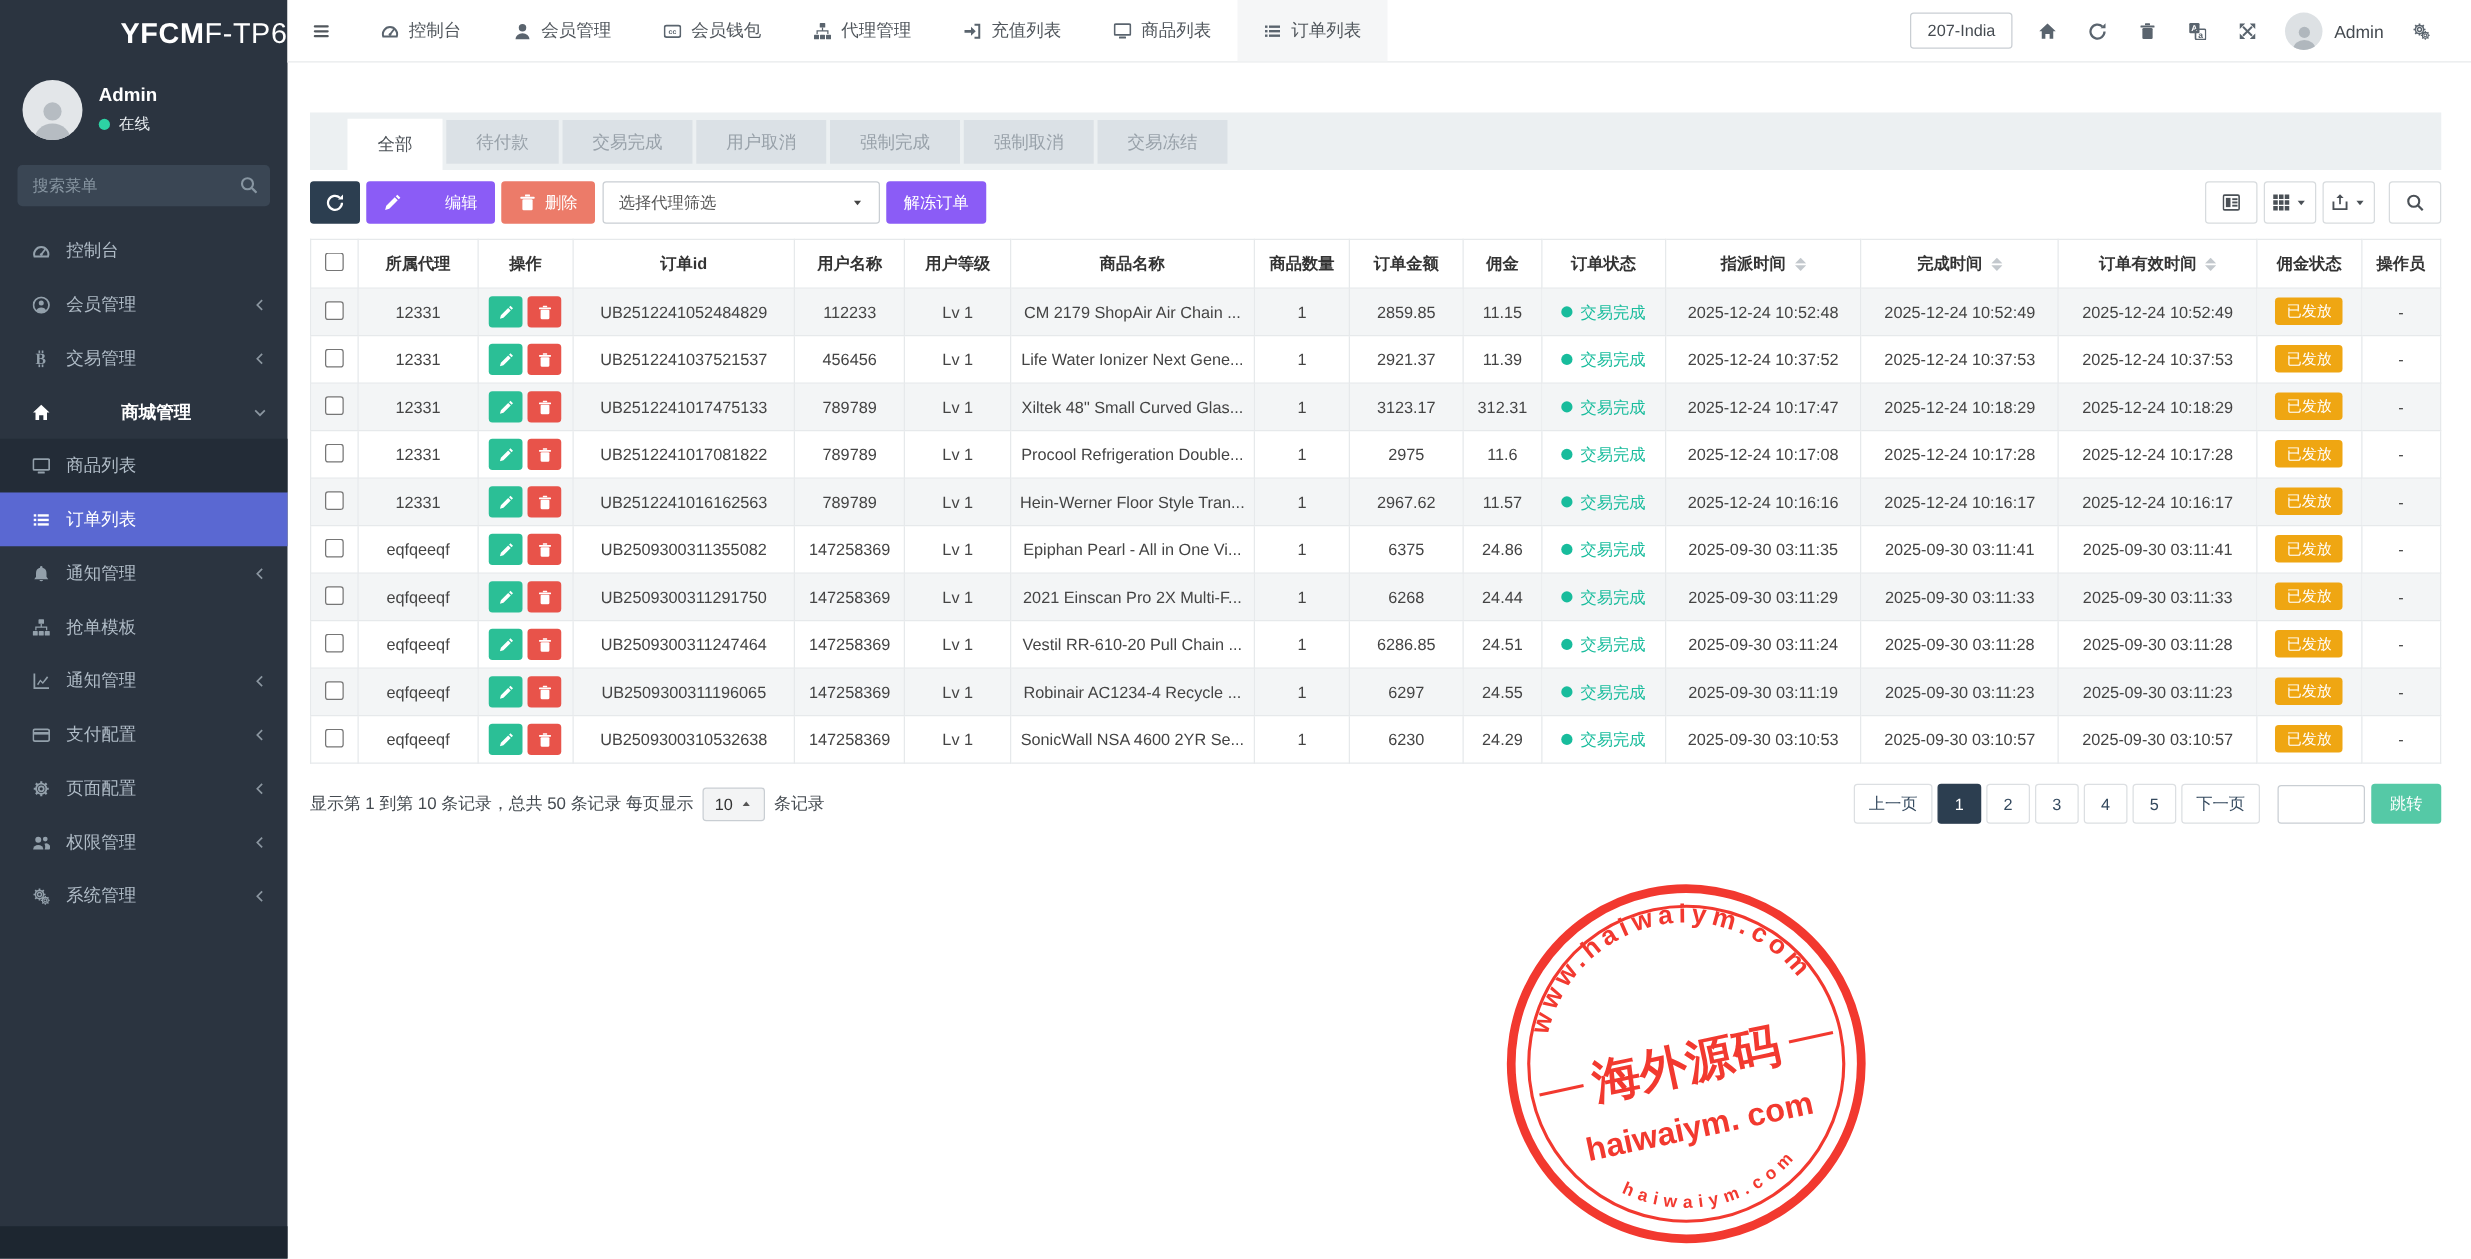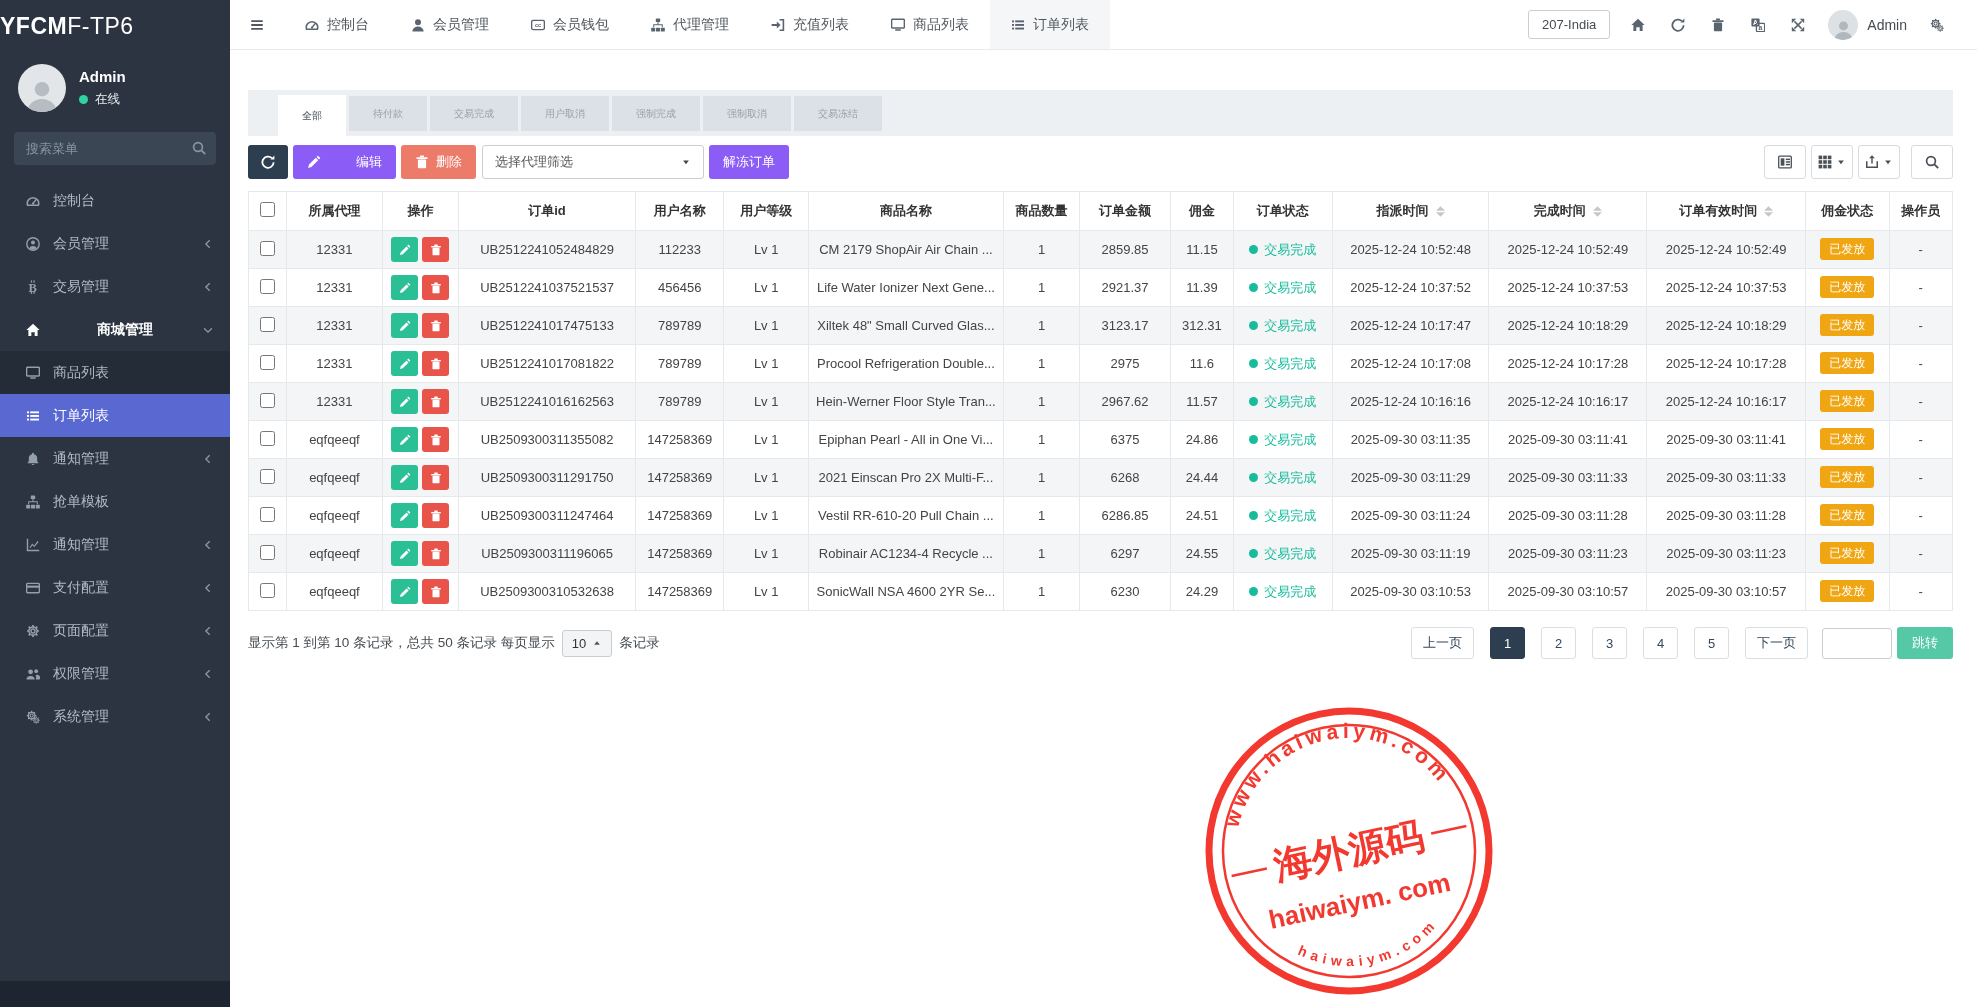--- a/index.html
+++ b/index.html
@@ -2,21 +2,21 @@
 <html><head>
 <meta charset="utf-8">
 <style>
   * { box-sizing: border-box; margin: 0; padding: 0; }
   html, body { width: 1977px; height: 1007px; overflow: hidden;
     font-family: "Liberation Sans", "DejaVu Sans", sans-serif; background: #fff; }
   .app { display: flex; width: 100%; height: 100%; position: relative; }
 
   
   .sidebar { width: 230px; height: 100%; background: #2b3440; flex: 0 0 230px; position: relative; }
-  .logo { height: 52px; line-height: 52px; text-align: left; color: #fff; font-size: 23px; letter-spacing: .5px; }
+  .logo { height: 52px; line-height: 52px; text-align: right; color: #fff; font-size: 23px; letter-spacing: .5px; }
   .logo b { font-weight: bold; }
   .logo .lt { font-weight: 300; }
   .user-panel { display: flex; align-items: center; padding: 12px 16px 14px 18px; }
   .avatar { width: 48px; height: 48px; border-radius: 50%; background: #e3e6e9; display: flex; align-items: flex-end; justify-content: center; overflow: hidden; }
   .avatar svg { width: 34px; height: 34px; color: #b6bcc2; }
   .user-meta { margin-left: 13px; }
   .user-name { color: #fff; font-size: 15px; font-weight: bold; }
   .user-status { margin-top: 6px; color: #e8edf1; font-size: 12.5px; display: flex; align-items: center; }
   .user-status .dot { width: 9px; height: 9px; border-radius: 50%; background: #2dd3a4; margin-right: 7px; }
   .side-search { margin: 6px 14px 14px 14px; position: relative; }
@@ -47,21 +47,21 @@
   .tb-ic { display: flex; align-items: center; padding: 0 13px; color: #5a646e; cursor: pointer; height: 100%; }
   .tb-user { display: flex; align-items: center; padding: 0 10px; cursor: pointer; }
   .avatar-sm { width: 30px; height: 30px; border-radius: 50%; background: #dde1e4; display: flex; align-items: flex-end; justify-content: center; overflow: hidden; margin-right: 9px; }
   .avatar-sm svg { width: 21px; height: 21px; color: #b0b7bd; }
   .tb-user .nm { font-size: 14px; color: #454b51; }
 
   
   .content { padding: 40px 24px 0 18px; position: relative; flex: 1; }
   .tabstrip { background: #ecf0f2; height: 46px; display: flex; align-items: flex-end; padding-left: 30px; }
   .tab { height: 35px; line-height: 35px; padding: 0 24px; background: #dbe1e6; color: #98a1a9;
-    font-size: 10px; margin: 0 3px 5px 0; cursor: pointer; white-space: nowrap; }
+    font-size: 14px; margin: 0 3px 5px 0; cursor: pointer; white-space: nowrap; }
   .tab.act { background: #fff; color: #4a5archive056; color: #4a5056; height: 41px; line-height: 41px; margin-bottom: 0; }
   .toolbar { margin-top: 9px; display: flex; align-items: center; }
   .btn { border: none; border-radius: 3px; height: 34px; font-size: 13px; color: #fff; cursor: pointer;
     display: inline-flex; align-items: center; justify-content: center; font-family: inherit; }
   .btn .ic { color: #fff; }
   .btn-dark { background: #2c3e50; width: 40px; }
   .btn-green { background: #8b5cf6; padding: 0 14px; margin-left: 5px; gap: 28px; }
   .btn-red { background: #ec7b69; padding: 0 14px; margin-left: 5px; }
   .btn .bl { margin-left: 7px; }
   .sel { width: 222px; height: 34px; border: 1px solid #c9ced3; border-radius: 3px; background: #fff;
@@ -90,21 +90,21 @@
   .st .dot { width: 9px; height: 9px; border-radius: 50%; background: #18bc9c; margin-right: 6px; }
   .badge { background: #efa612; color: #fff; font-size: 12px; padding: 4px 9px; border-radius: 3px; }
 
   
   .pagefoot { margin-top: 16px; display: flex; align-items: center; font-size: 13.5px; color: #454b51; }
   .psize { display: inline-flex; align-items: center; border: 1px solid #c9ced3; background: #f3f4f5; border-radius: 3px;
     height: 27px; padding: 0 9px; margin: 0 7px; font-size: 13px; cursor: pointer; color: #333; }
   .psize .caret { margin-left: 6px; display: inline-flex; color: #555; }
   .pager { margin-left: auto; display: flex; align-items: center; }
   .pg { min-width: 35px; height: 32px; border: 1px solid #dcdfe2; background: #fff; color: #34495e;
-    border-radius: 3px; margin-left: 16px; padding: 0 11px; font-size: 13px; cursor: pointer;
+    border-radius: 3px; margin-left: 4px; padding: 0 11px; font-size: 13px; cursor: pointer;
     display: inline-flex; align-items: center; justify-content: center; font-family: inherit; }
   .pg.act { background: #2c3e50; border-color: #2c3e50; color: #fff; }
   .jump-in { width: 70px; height: 31px; border: 1px solid #c9ced3; border-radius: 3px; margin-left: 14px; padding: 0 8px; font-size: 13px; outline: none; }
   .jump-btn { height: 32px; padding: 0 15px; background: #55c9a6; color: #fff; border: none; border-radius: 3px; margin-left: 5px; font-size: 13px; cursor: pointer; font-family: inherit; text-align: center; }
 
   
   .stamp { position: absolute; left: 969px; top: 651px; width: 300px; height: 300px;
     transform: rotate(-12deg); opacity: .93; pointer-events: none; }
 
   .ic { display: inline-flex; line-height: 0; }

